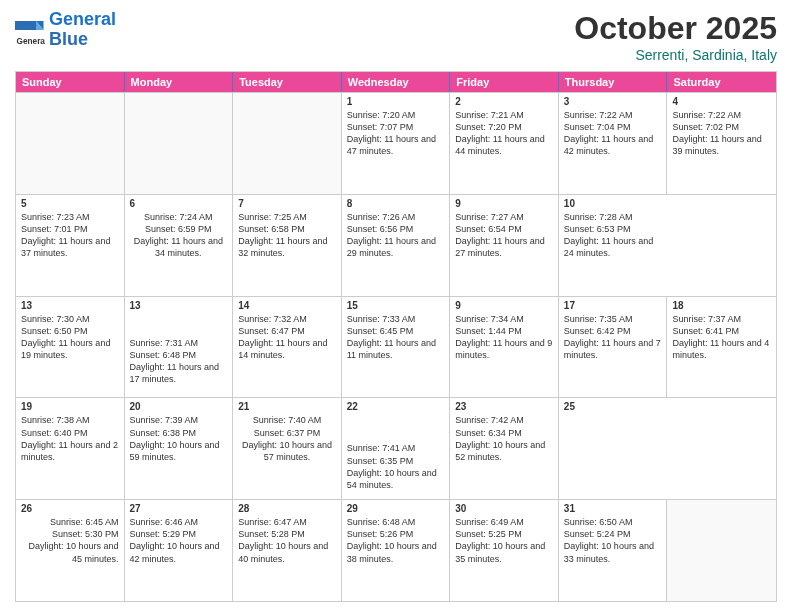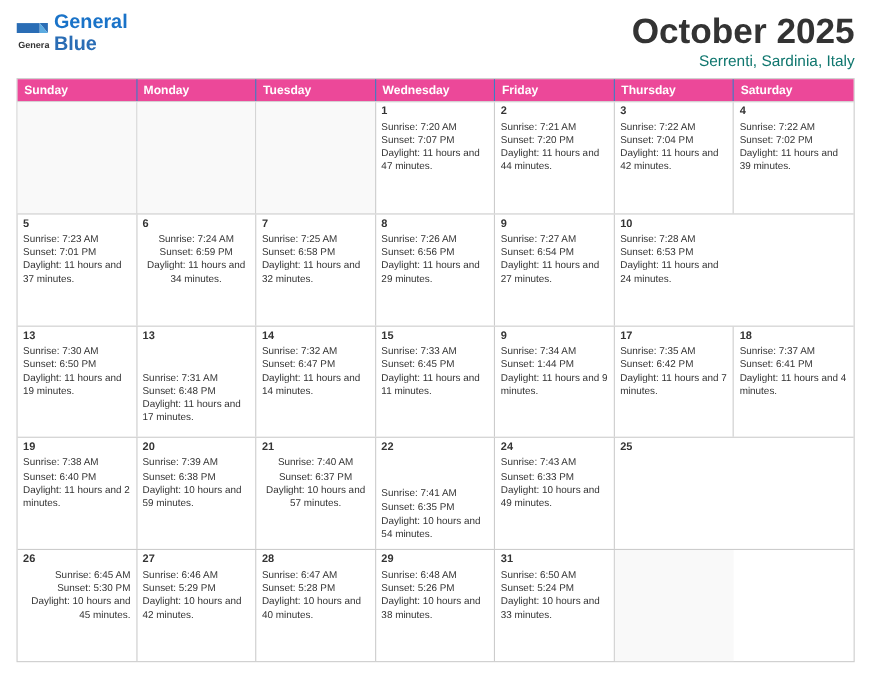--- a/index.html
+++ b/index.html
@@ -274,24 +274,24 @@
 Sunset: 6:37 PM
 Daylight: 10 hours and 57 minutes.</div>
           </div>
           <div class="cal-cell">
             <span class="day-num">22</span>
             <div class="cell-text" style="white-space: pre-line; margin-top: 30px;">Sunrise: 7:41 AM
 Sunset: 6:35 PM
 Daylight: 10 hours and 54 minutes.</div>
           </div>
           <div class="cal-cell">
-            <span class="day-num">24</span>
-            <div class="cell-text" style="white-space: pre-line;">Sunrise: 7:43 AM
-Sunset: 6:33 PM
-Daylight: 10 hours and 49 minutes.</div>
+            <span class="day-num">23</span>
+            <div class="cell-text" style="white-space: pre-line;">Sunrise: 7:42 AM
+Sunset: 6:34 PM
+Daylight: 10 hours and 52 minutes.</div>
           </div>
           <div class="cal-cell">
             <span class="day-num">25</span>
           </div>
         </div>
         <div class="cal-row">
           <div class="cal-cell">
             <span class="day-num">26</span>
             <div class="cell-text" style="white-space: pre-line; text-align: right;">Sunrise: 6:45 AM
 Sunset: 5:30 PM
@@ -307,20 +307,26 @@
             <span class="day-num">28</span>
             <div class="cell-text" style="white-space: pre-line;">Sunrise: 6:47 AM
 Sunset: 5:28 PM
 Daylight: 10 hours and 40 minutes.</div>
           </div>
           <div class="cal-cell">
             <span class="day-num">29</span>
             <div class="cell-text" style="white-space: pre-line;">Sunrise: 6:48 AM
 Sunset: 5:26 PM
 Daylight: 10 hours and 38 minutes.</div>
+          </div>
+          <div class="cal-cell">
+            <span class="day-num">30</span>
+            <div class="cell-text" style="white-space: pre-line;">Sunrise: 6:49 AM
+Sunset: 5:25 PM
+Daylight: 10 hours and 35 minutes.</div>
           </div>
           <div class="cal-cell">
             <span class="day-num">31</span>
             <div class="cell-text" style="white-space: pre-line;">Sunrise: 6:50 AM
 Sunset: 5:24 PM
 Daylight: 10 hours and 33 minutes.</div>
           </div>
           <div class="cal-cell empty"></div>
         </div>
       </div>

